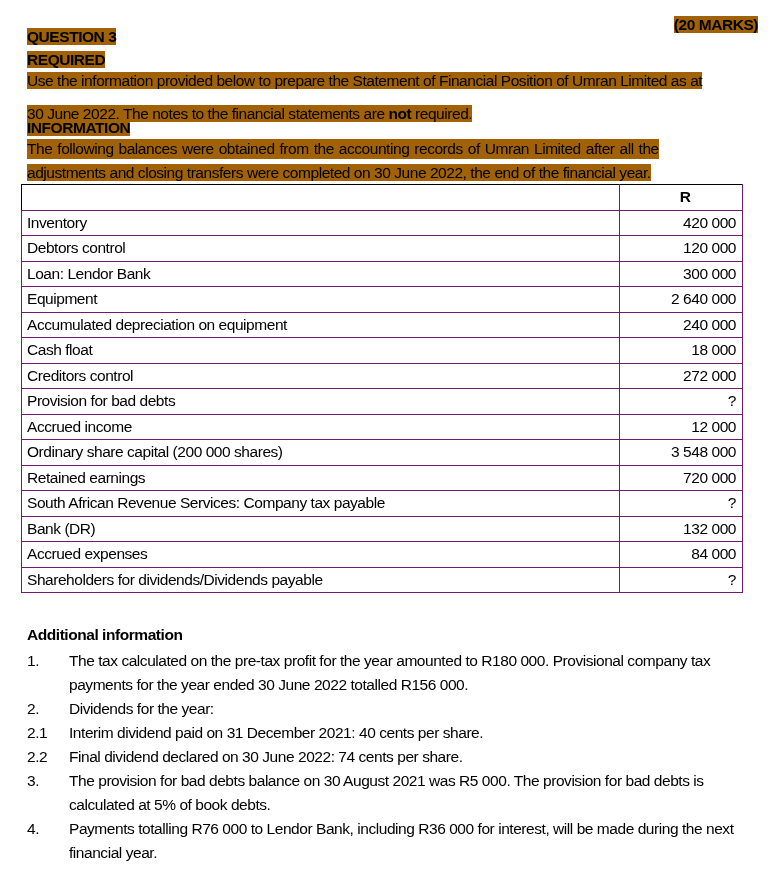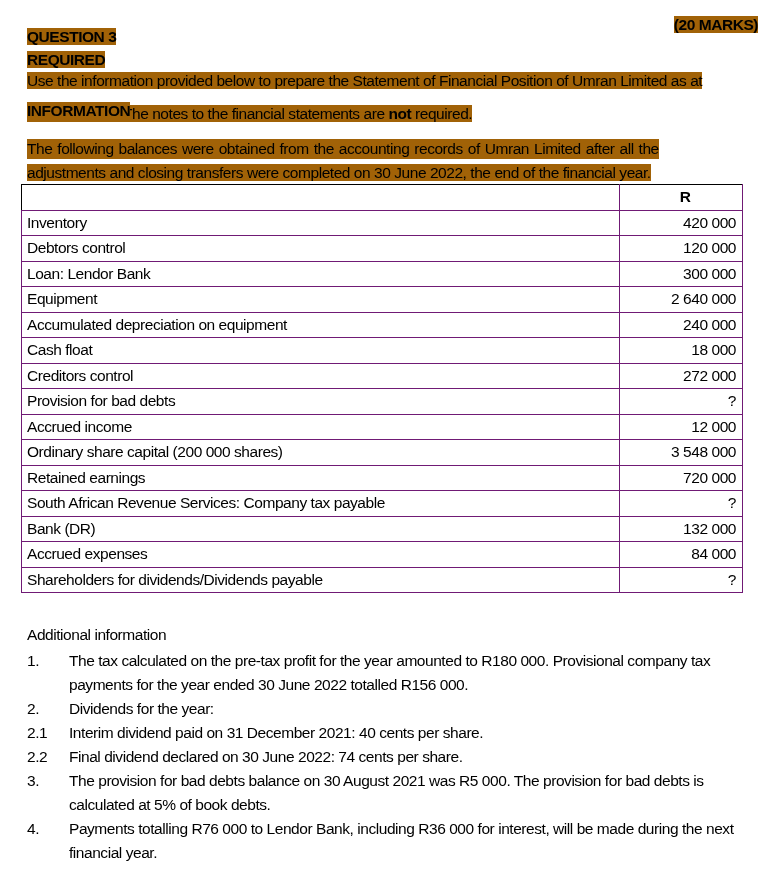--- a/index.html
+++ b/index.html
@@ -20,21 +20,21 @@
   }
   table.bal td {
     border: 1px solid #701a75; height: 24.5px; padding: 0 6px 0 5px;
     line-height: 22px; white-space: nowrap;
   }
   table.bal td.val { width: 102px; text-align: right; }
   table.bal tr.hdr td { border-top: 1px solid #000; }
   table.bal tr.hdr td.val { text-align: center; font-weight: bold; padding-left: 14px; }
   table.bal tr.hdr td.lbl { border-left: 1px solid #000; }
   .add { position: absolute; left: 27px; top: 625px; width: 720px; }
-  .add-title { font-weight: normal; line-height: 20px; margin-bottom: 4px; }
+  .add-title { font-weight: bold; line-height: 20px; margin-bottom: 4px; }
   .note { display: flex; line-height: 24px; }
   .note .num { width: 42px; flex: none; }
   .note .txt { flex: 1; }
 </style>
 </head>
 <body>
 
 <div>
   <div class="line bold narrow" style="top:27px;">
     <span class="hl">QUESTION 3</span>
@@ -44,21 +44,21 @@
   </div>
   <div class="line bold narrow" style="top:50px;">
     <span class="hl">REQUIRED</span>
   </div>
   <div class="line narrow" style="top:71px;">
     <span class="hl">Use the information provided below to prepare the Statement of Financial Position of Umran Limited as at</span>
   </div>
   <div class="line narrow" style="top:104px;">
     <span class="hl"><span>30 June 2022.  The notes to the financial statements are </span><b>not</b><span> required.</span></span>
   </div>
-  <div class="line bold narrow" style="top:101px;">
+  <div class="line bold narrow" style="top:118px;">
     <span class="hl">INFORMATION</span>
   </div>
   <div class="line narrow" style="top:139px;">
     <div class="just hl" id="info-line1">
         <span>The</span>
         <span>following</span>
         <span>balances</span>
         <span>were</span>
         <span>obtained</span>
         <span>from</span>

